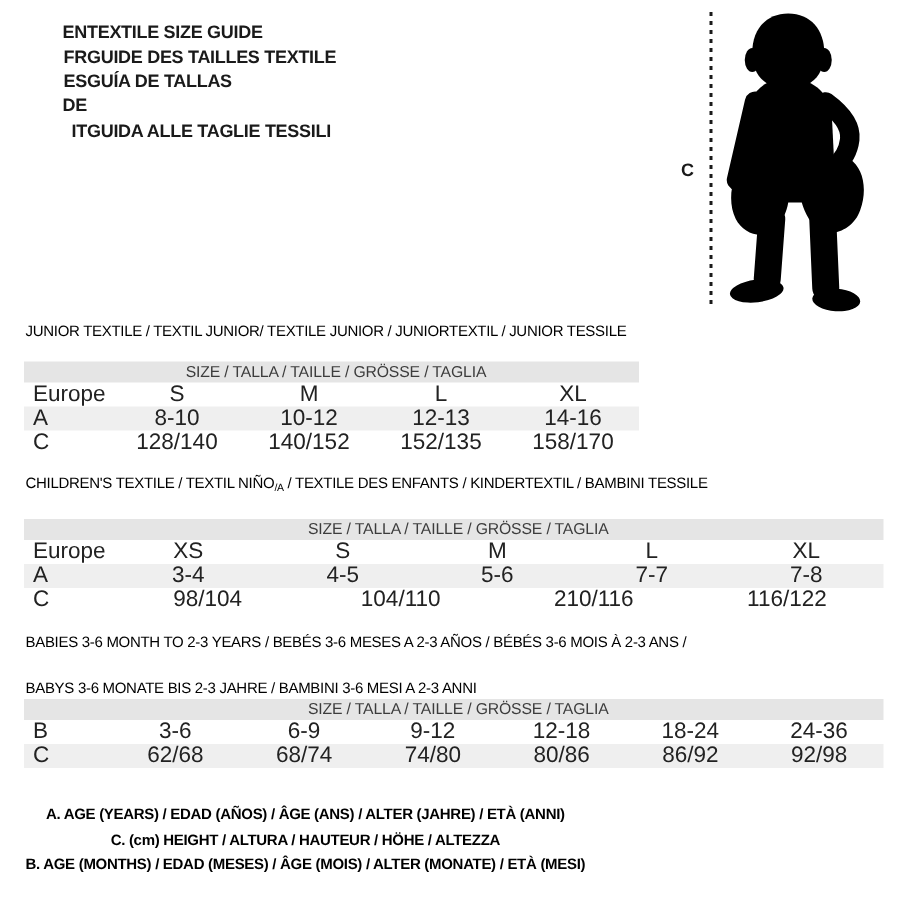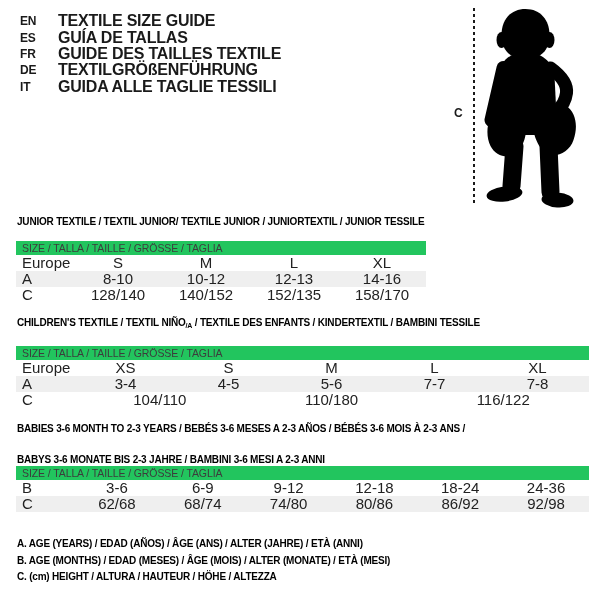--- a/index.html
+++ b/index.html
@@ -3,64 +3,63 @@
 <meta charset="utf-8">
 <style>
   html,body{margin:0;padding:0;background:#fff;}
   #screen{
     position:relative;width:600px;height:600px;background:#fff;overflow:hidden;
     font-family:"Liberation Sans","DejaVu Sans",sans-serif;color:#1a1a1a;
   }
   
   .lang-list{position:absolute;left:20px;top:13px;}
   .lang-row{display:flex;height:16.4px;align-items:center;}
-  .lang-code{width:38px;font-size:12px;font-weight:bold;letter-spacing:-0.2px;}
-  .lang-label{font-size:16px;font-weight:bold;letter-spacing:-0.2px;white-space:nowrap;}
+  .lang-code{width:38px;font-size:12px;font-weight:bold;letter-spacing:-0.2px;text-align:right;}
+  .lang-label{font-size:12px;font-weight:bold;letter-spacing:-0.2px;white-space:nowrap;}
   
   .measure-line{position:absolute;left:473px;top:8px;width:2px;height:198px;
     background-image:repeating-linear-gradient(to bottom,#1a1a1a 0 3px,transparent 3px 6px);}
   .measure-label{position:absolute;left:454px;top:106px;font-size:12px;font-weight:bold;}
   .baby-svg{position:absolute;left:477px;top:8px;width:119px;height:200px;}
   
-  .section-title{position:absolute;left:17px;font-size:10px;font-weight:bold;
+  .section-title{position:absolute;left:17px;font-size:10px;font-weight:normal;
     letter-spacing:-0.2px;white-space:nowrap;color:#000;font-stretch:condensed;}
   .section-title .subscript{font-size:7px;vertical-align:-2px;}
   .tbl{position:absolute;left:16px;}
-  .tbl-head{height:14px;line-height:14px;background:#22c55e;color:#3c3c3c;
-    font-size:10.5px;padding-left:6px;letter-spacing:-0.1px;font-stretch:condensed;}
+  .tbl-head{height:14px;line-height:14px;background:#e5e5e5;color:#3c3c3c;
+    font-size:10.5px;padding-left:6px;letter-spacing:-0.1px;font-stretch:condensed;text-align:center;}
   .tbl-row{display:flex;height:16px;line-height:16px;font-size:15px;color:#222;}
   .tbl-row.alt{background:#efefef;}
   .cell{flex:1;text-align:center;white-space:nowrap;}
   .cell.label{flex:0 0 52px;text-align:left;padding-left:6px;}
   
   .notes{position:absolute;left:17px;top:536px;}
   .note-line{font-size:10px;font-weight:bold;line-height:16.6px;letter-spacing:-0.2px;
-    white-space:nowrap;color:#000;font-stretch:condensed;}
+    white-space:nowrap;color:#000;font-stretch:condensed;text-align:center;}
 </style>
 </head>
 <body>
 
 <div id="screen">
 
   <div class="lang-list">
     <div class="lang-row">
       <span class="lang-code">EN</span>
       <span class="lang-label">TEXTILE SIZE GUIDE</span>
     </div>
     <div class="lang-row">
+      <span class="lang-code">FR</span>
+      <span class="lang-label">GUIDE DES TAILLES TEXTILE</span>
+    </div>
+    <div class="lang-row">
       <span class="lang-code">ES</span>
       <span class="lang-label">GUÍA DE TALLAS</span>
     </div>
     <div class="lang-row">
-      <span class="lang-code">FR</span>
-      <span class="lang-label">GUIDE DES TAILLES TEXTILE</span>
-    </div>
-    <div class="lang-row">
       <span class="lang-code">DE</span>
-      <span class="lang-label">TEXTILGRÖßENFÜHRUNG</span>
     </div>
     <div class="lang-row">
       <span class="lang-code">IT</span>
       <span class="lang-label">GUIDA ALLE TAGLIE TESSILI</span>
     </div>
   </div>
 
   <div class="measure-line"></div>
   <span class="measure-label">C</span>
   <svg class="baby-svg" viewBox="0 0 118 200" aria-hidden="true">
@@ -121,22 +120,23 @@
     <div class="tbl-row alt">
       <span class="cell label">A</span>
       <span class="cell">3-4</span>
       <span class="cell">4-5</span>
       <span class="cell">5-6</span>
       <span class="cell">7-7</span>
       <span class="cell">7-8</span>
     </div>
     <div class="tbl-row">
       <span class="cell label">C</span>
+      <span class="cell">98/104</span>
       <span class="cell">104/110</span>
-      <span class="cell">110/180</span>
+      <span class="cell">210/116</span>
       <span class="cell">116/122</span>
     </div>
   </div>
 
   <div class="section-title" style="top:423px">BABIES 3-6 MONTH TO 2-3 YEARS / BEBÉS 3-6 MESES A 2-3 AÑOS / BÉBÉS 3-6 MOIS À 2-3 ANS /</div>
   <div class="section-title" style="top:454px">BABYS 3-6 MONATE BIS 2-3 JAHRE / BAMBINI 3-6 MESI A 2-3 ANNI</div>
   <div class="tbl" style="top:466px;width:573px">
     <div class="tbl-head">SIZE / TALLA / TAILLE / GRÖSSE / TAGLIA</div>
     <div class="tbl-row">
       <span class="cell label">B</span>
@@ -153,17 +153,17 @@
       <span class="cell">68/74</span>
       <span class="cell">74/80</span>
       <span class="cell">80/86</span>
       <span class="cell">86/92</span>
       <span class="cell">92/98</span>
     </div>
   </div>
 
   <div class="notes">
     <div class="note-line">A. AGE (YEARS) / EDAD (AÑOS) / ÂGE (ANS) / ALTER (JAHRE) / ETÀ (ANNI)</div>
+    <div class="note-line">C. (cm) HEIGHT / ALTURA / HAUTEUR / HÖHE / ALTEZZA</div>
     <div class="note-line">B. AGE (MONTHS) / EDAD (MESES) / ÂGE (MOIS) / ALTER (MONATE) / ETÀ (MESI)</div>
-    <div class="note-line">C. (cm) HEIGHT / ALTURA / HAUTEUR / HÖHE / ALTEZZA</div>
   </div>
 
 </div>
 
 </body></html>

